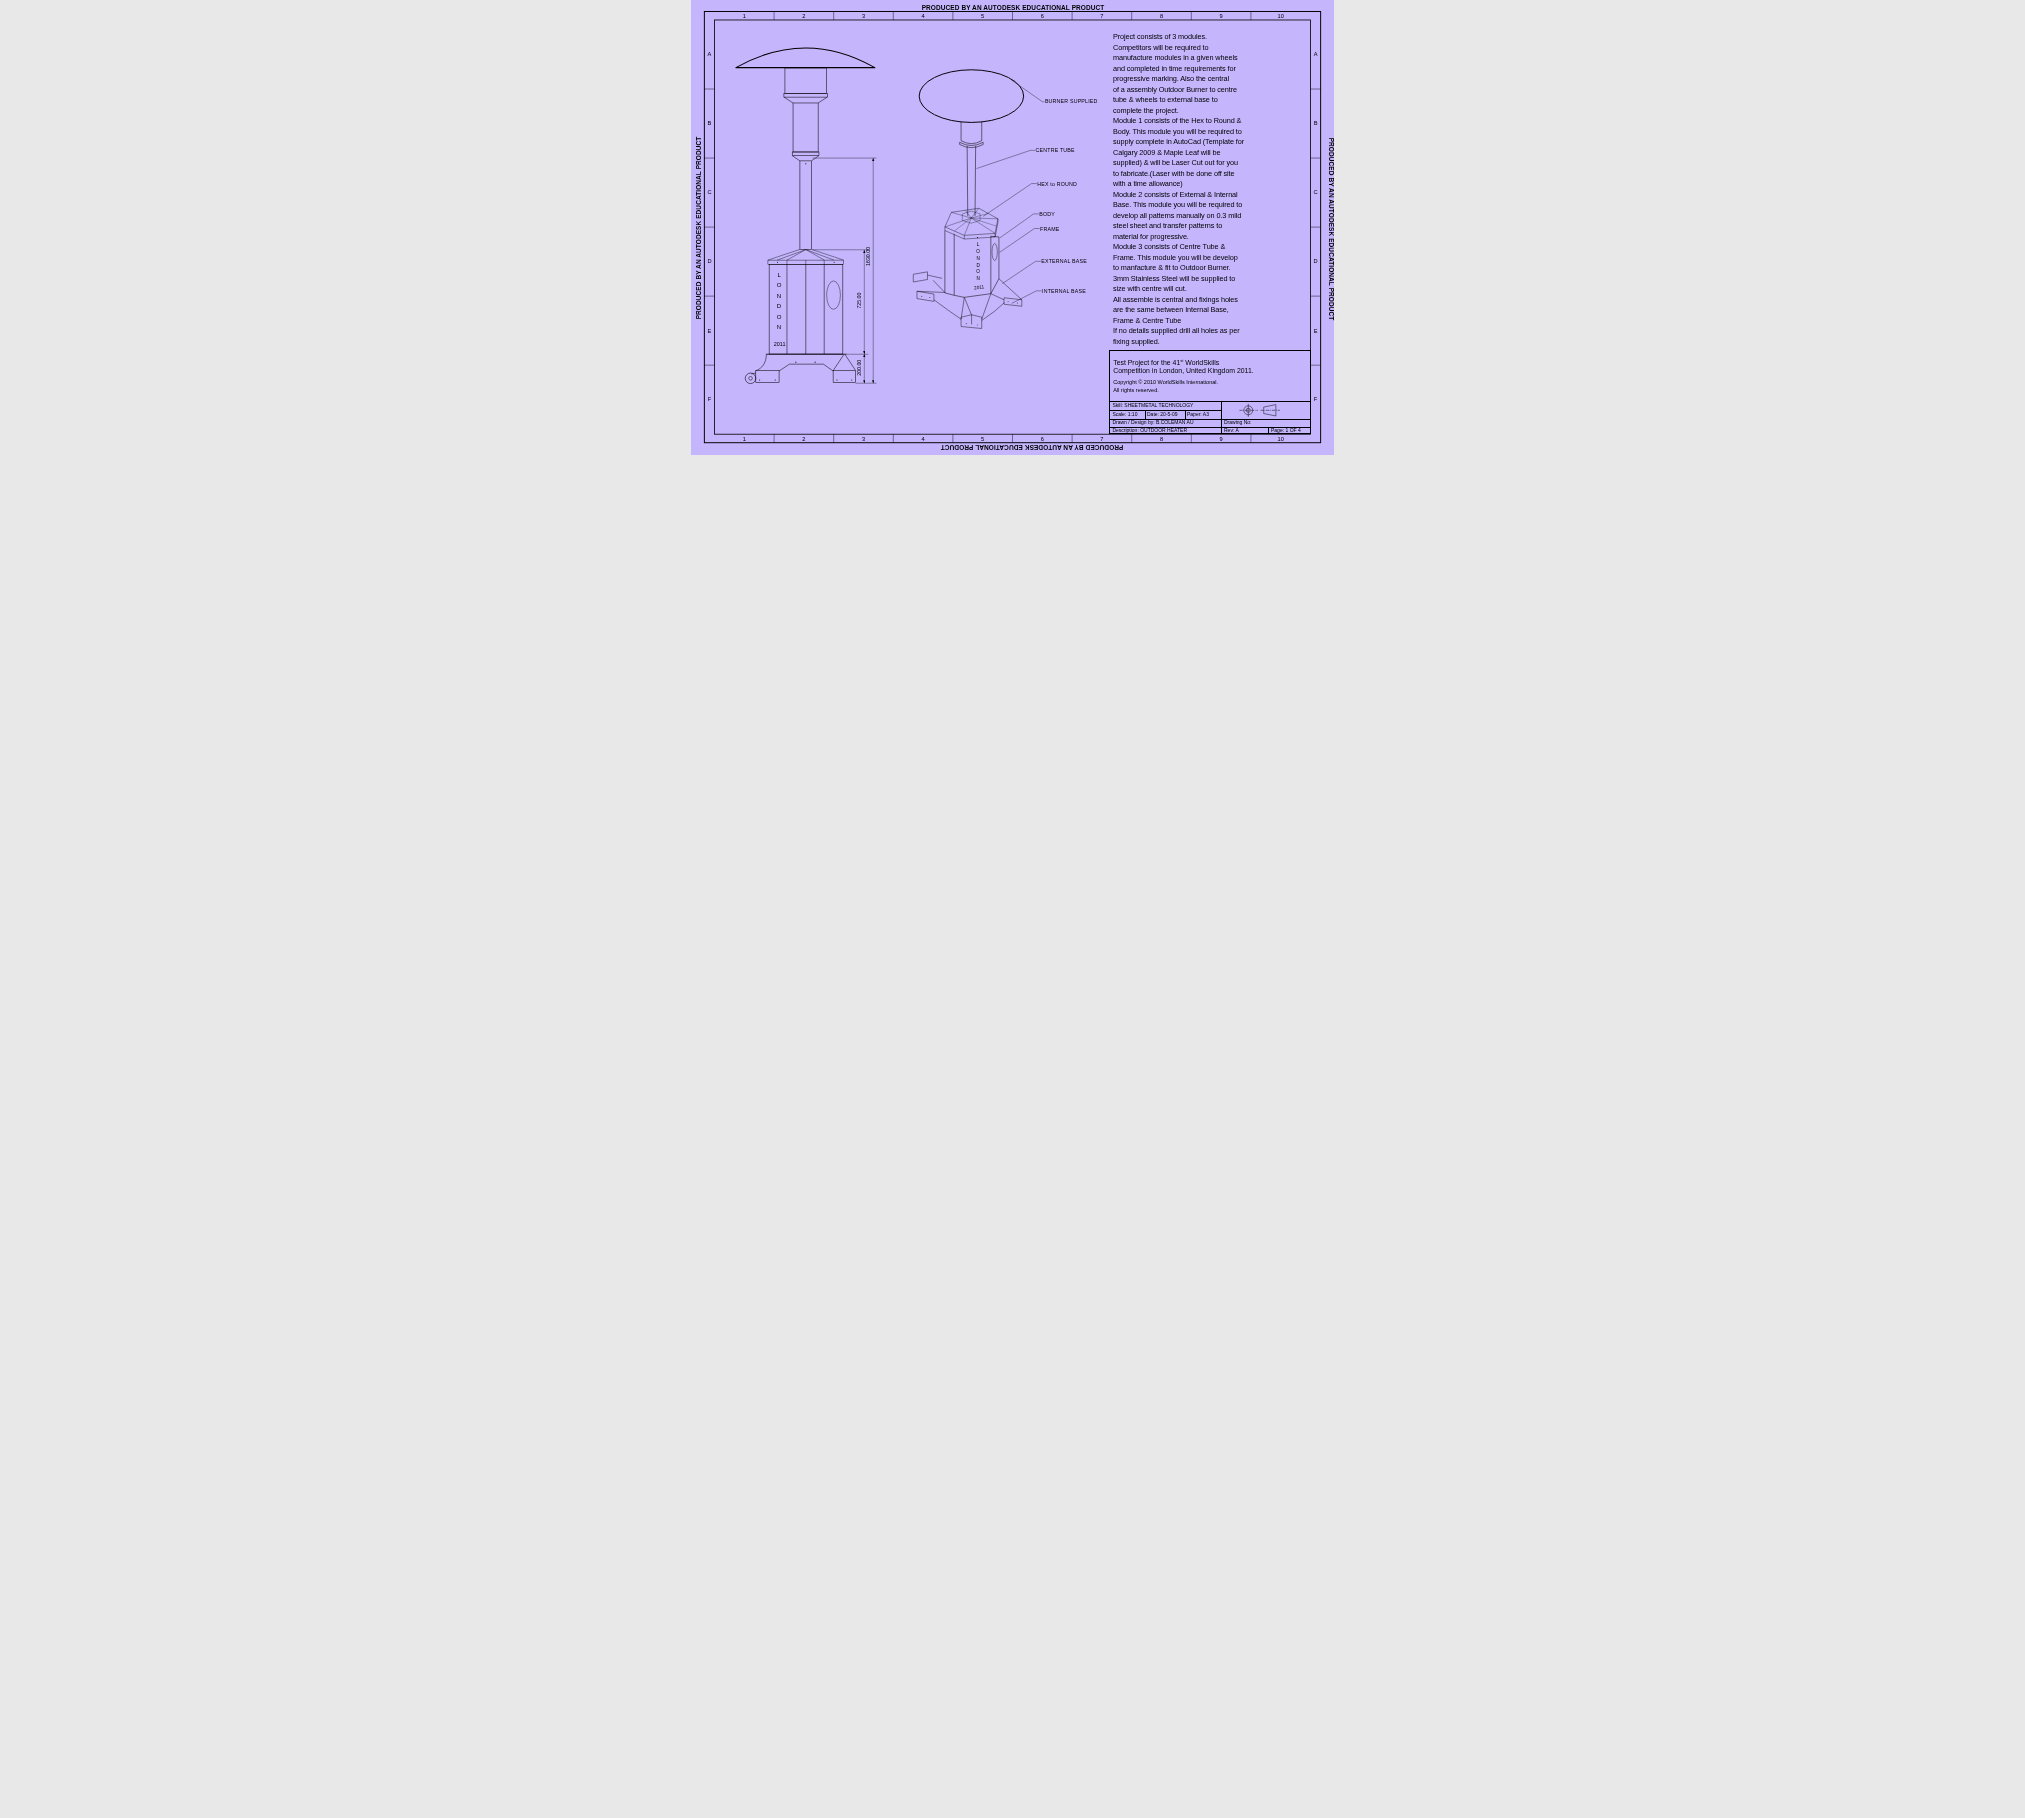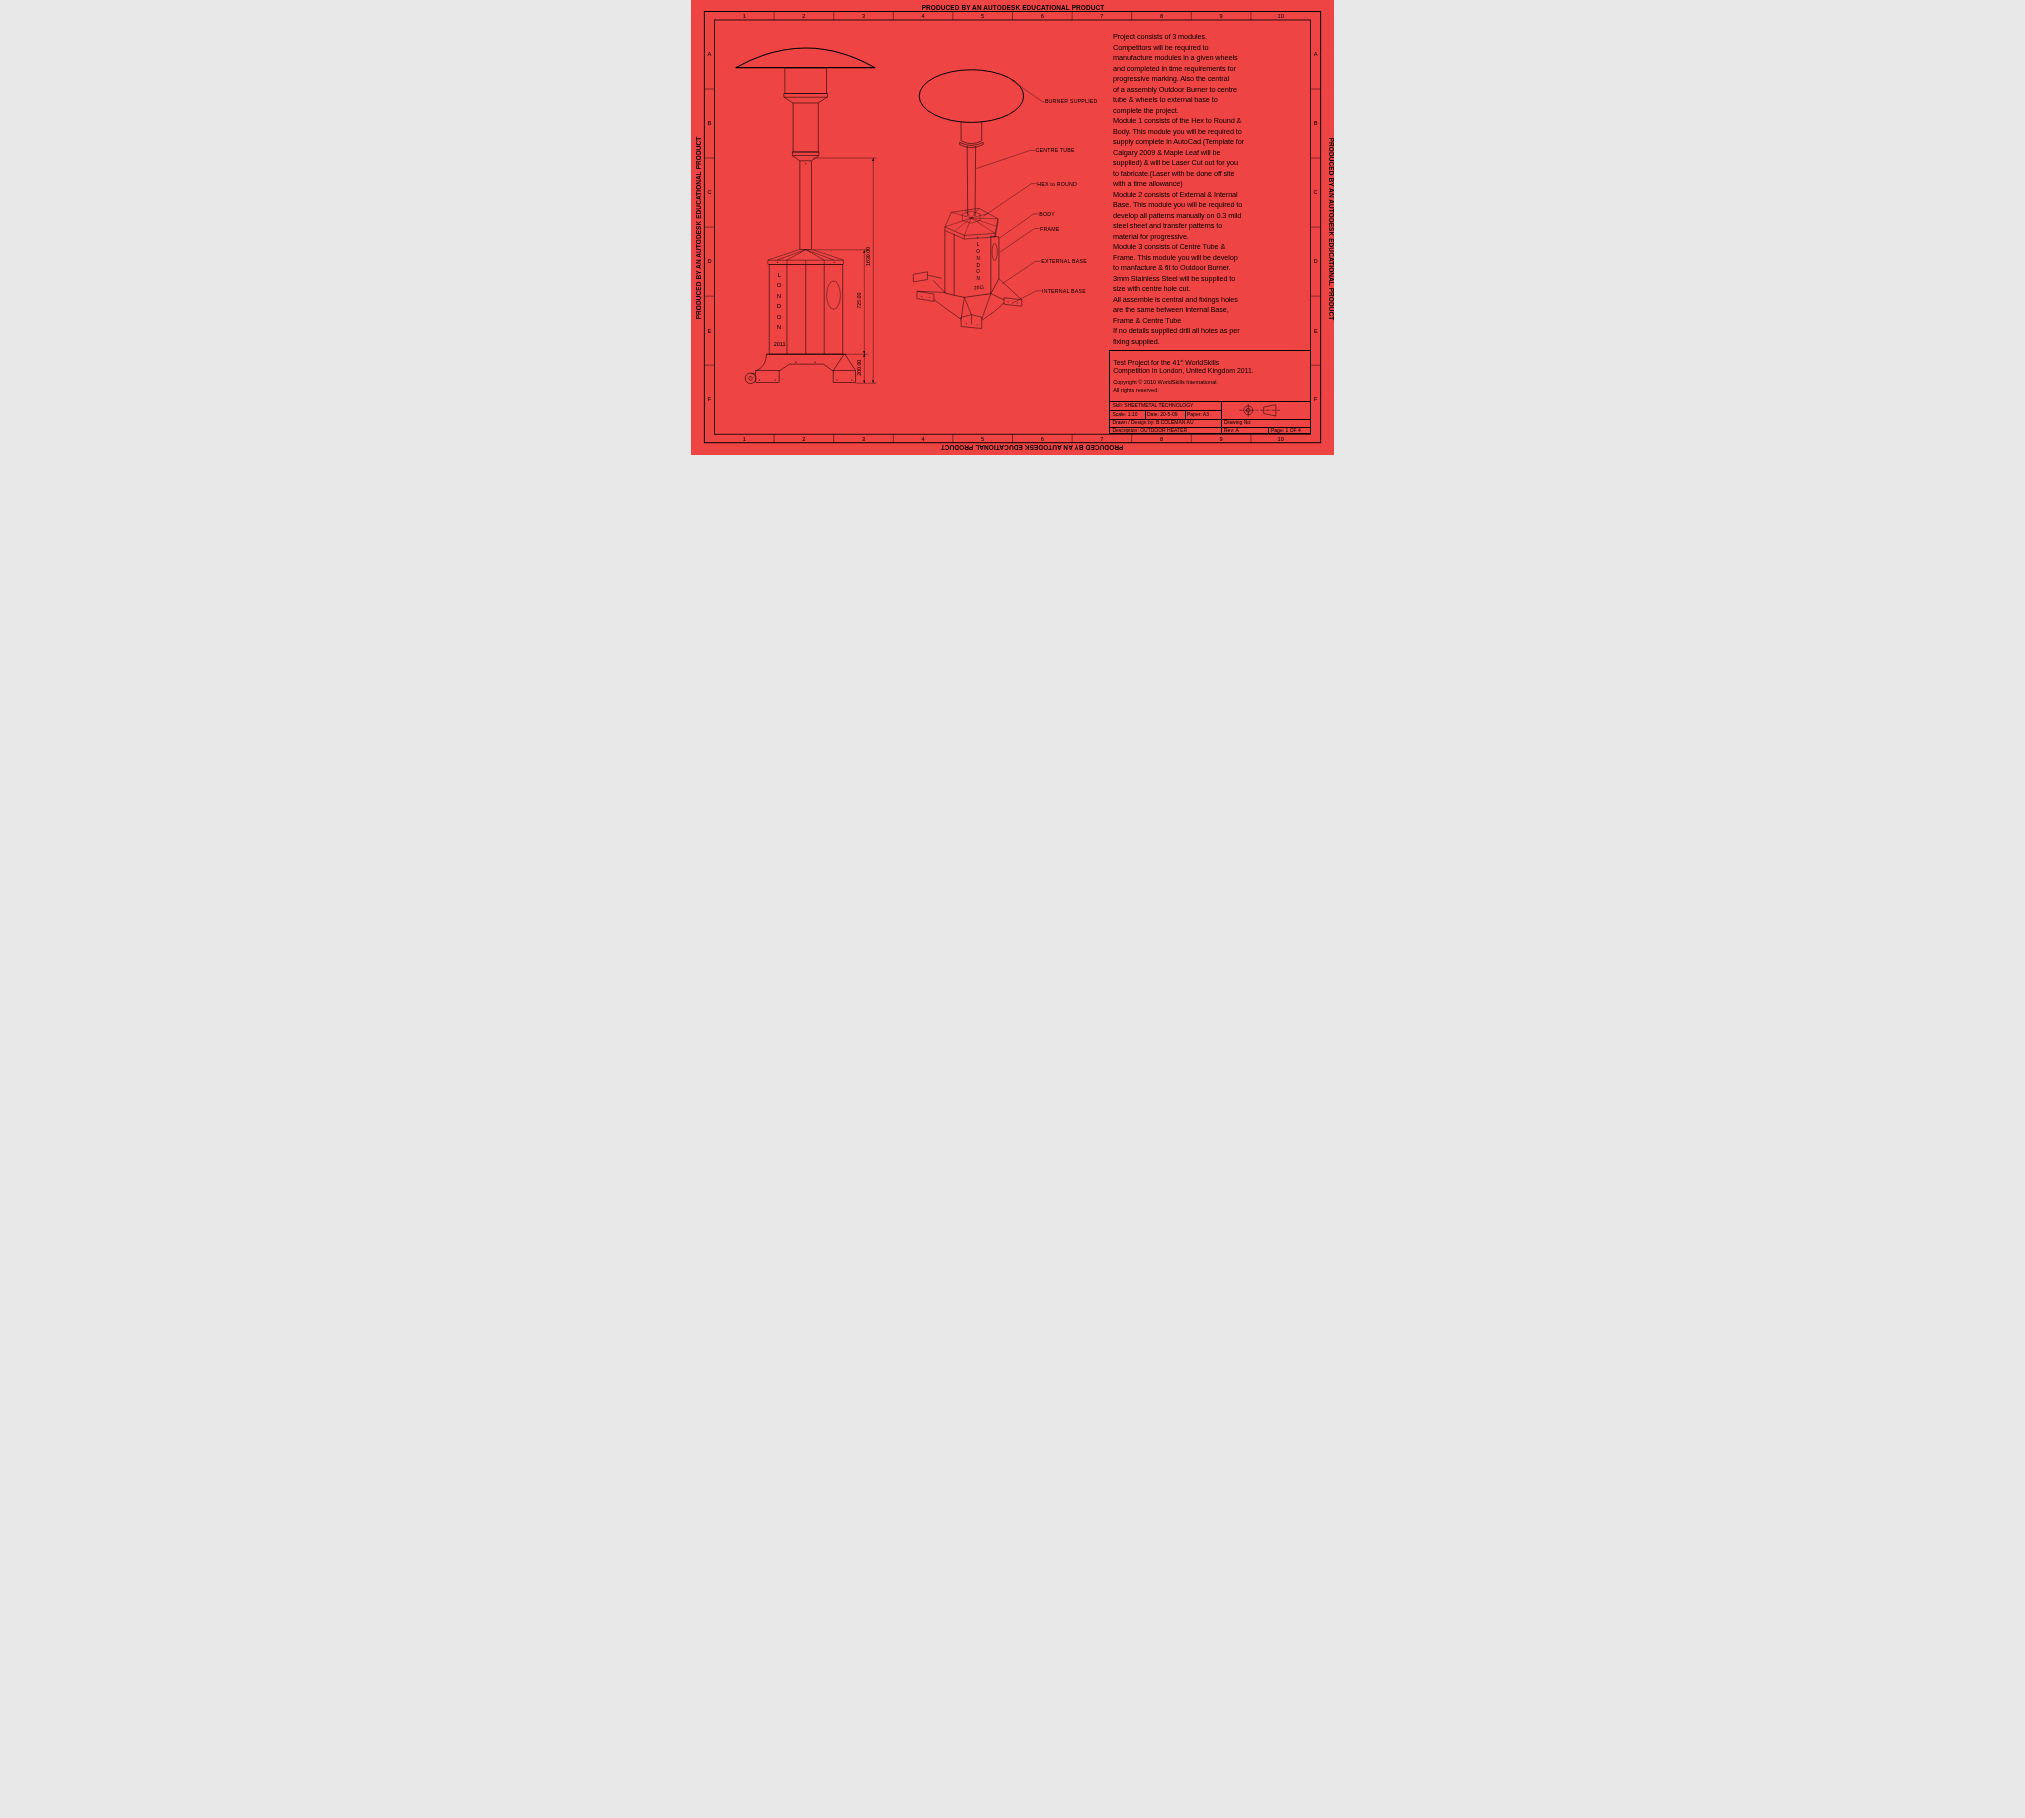--- a/index.html
+++ b/index.html
@@ -1,19 +1,19 @@
 <!DOCTYPE html>
 <html style="font-size:6.5px"><head>
 <meta charset="utf-8">
 <style>
   html,body{margin:0;padding:0;background:#e8e8e8;}
   .sheet{
     position:relative;
     width:643px;height:455px;
-    background:#ef4444;
+    background:#c4b5fd;
     font-family:"Liberation Sans",sans-serif;
     color:#000;
     overflow:hidden;
     margin:0 auto;
     text-decoration:underline;
   }
   svg{position:absolute;left:0;top:0;}
   svg text{font-family:"Liberation Sans",sans-serif;fill:#000;}
   .wm{
     position:absolute;
@@ -336,21 +336,21 @@
     <div>with a time allowance)</div>
     <div>Module 2 consists of External &amp; Internal</div>
     <div>Base. This module you will be required to</div>
     <div>develop all patterns manually on 0.3 mild</div>
     <div>steel sheet and transfer patterns to</div>
     <div>material for progressive.</div>
     <div>Module 3 consists of Centre Tube &amp;</div>
     <div>Frame. This module you will be develop</div>
     <div>to manfacture &amp; fit to Outdoor Burner.</div>
     <div>3mm Stainless Steel will be supplied to</div>
-    <div>size with centre hole cut.</div>
+    <div>size with centre will cut.</div>
     <div>All assemble is central and fixings holes</div>
     <div>are the same between Internal Base,</div>
     <div>Frame &amp; Centre Tube</div>
     <div>If no details supplied drill all holes as per</div>
     <div>fixing supplied.</div>
   </div>
 
   <div class="tb">
 
     <div class="hline" style="left:0;top:50px;width:200px;"></div>

